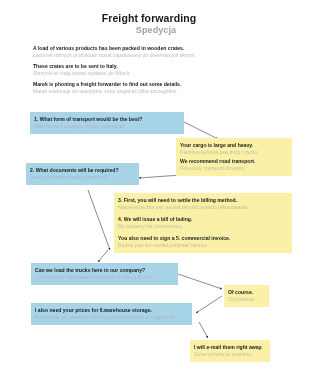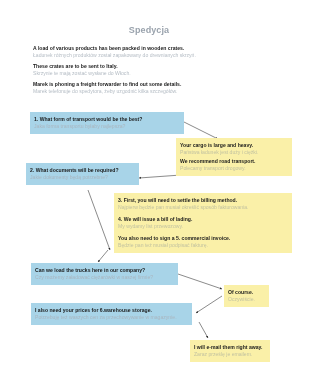--- a/index.html
+++ b/index.html
@@ -35,20 +35,21 @@
   .subtitle {
     position: absolute;
     left: 0;
     top: 25px;
     width: 298px;
     text-align: center;
     font-size: 9px;
     font-weight: bold;
     color: #9aa3ad;
     letter-spacing: 0.1px;
+    padding-left: 7px;
   }
   
   .intro {
     position: absolute;
     left: 33px;
     width: 240px;
   }
   .intro-en {
     font-size: 5.1px;
     font-weight: bold;
@@ -101,20 +102,21 @@
     width: 298px;
     height: 386px;
     pointer-events: none;
   }
 </style>
 </head>
 <body>
 
 <div id="page">
 
+  <div class="title">Freight forwarding</div>
   <div class="subtitle">Spedycja</div>
 
   <div class="intro" style="top:45px;">
     <div class="intro-en">A load of various products has been packed in wooden crates.</div>
     <div class="intro-pl">Ładunek różnych produktów został zapakowany do drewnianych skrzyń.</div>
   </div>
   <div class="intro" style="top:63px;">
     <div class="intro-en">These crates are to be sent to Italy.</div>
     <div class="intro-pl">Skrzynie te mają zostać wysłane do Włoch.</div>
   </div>

